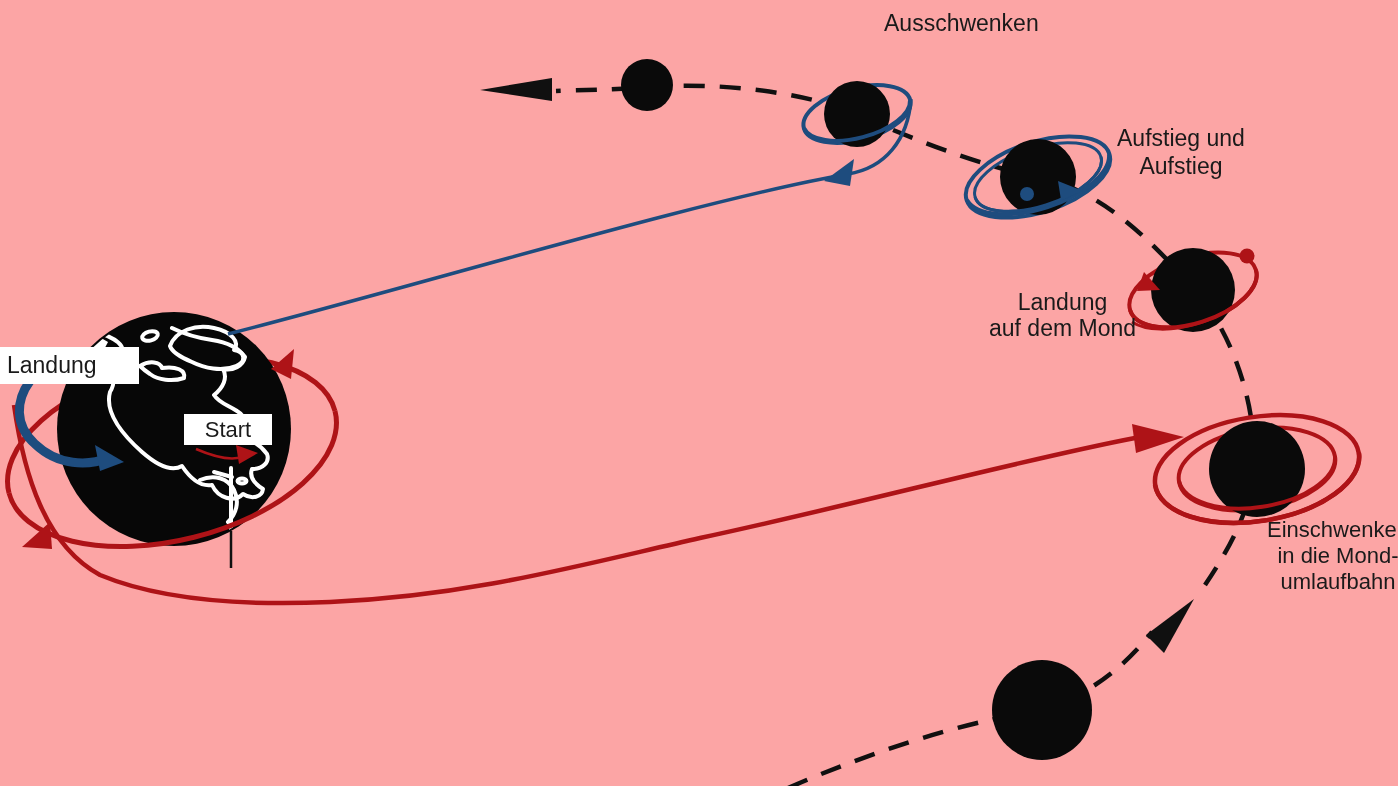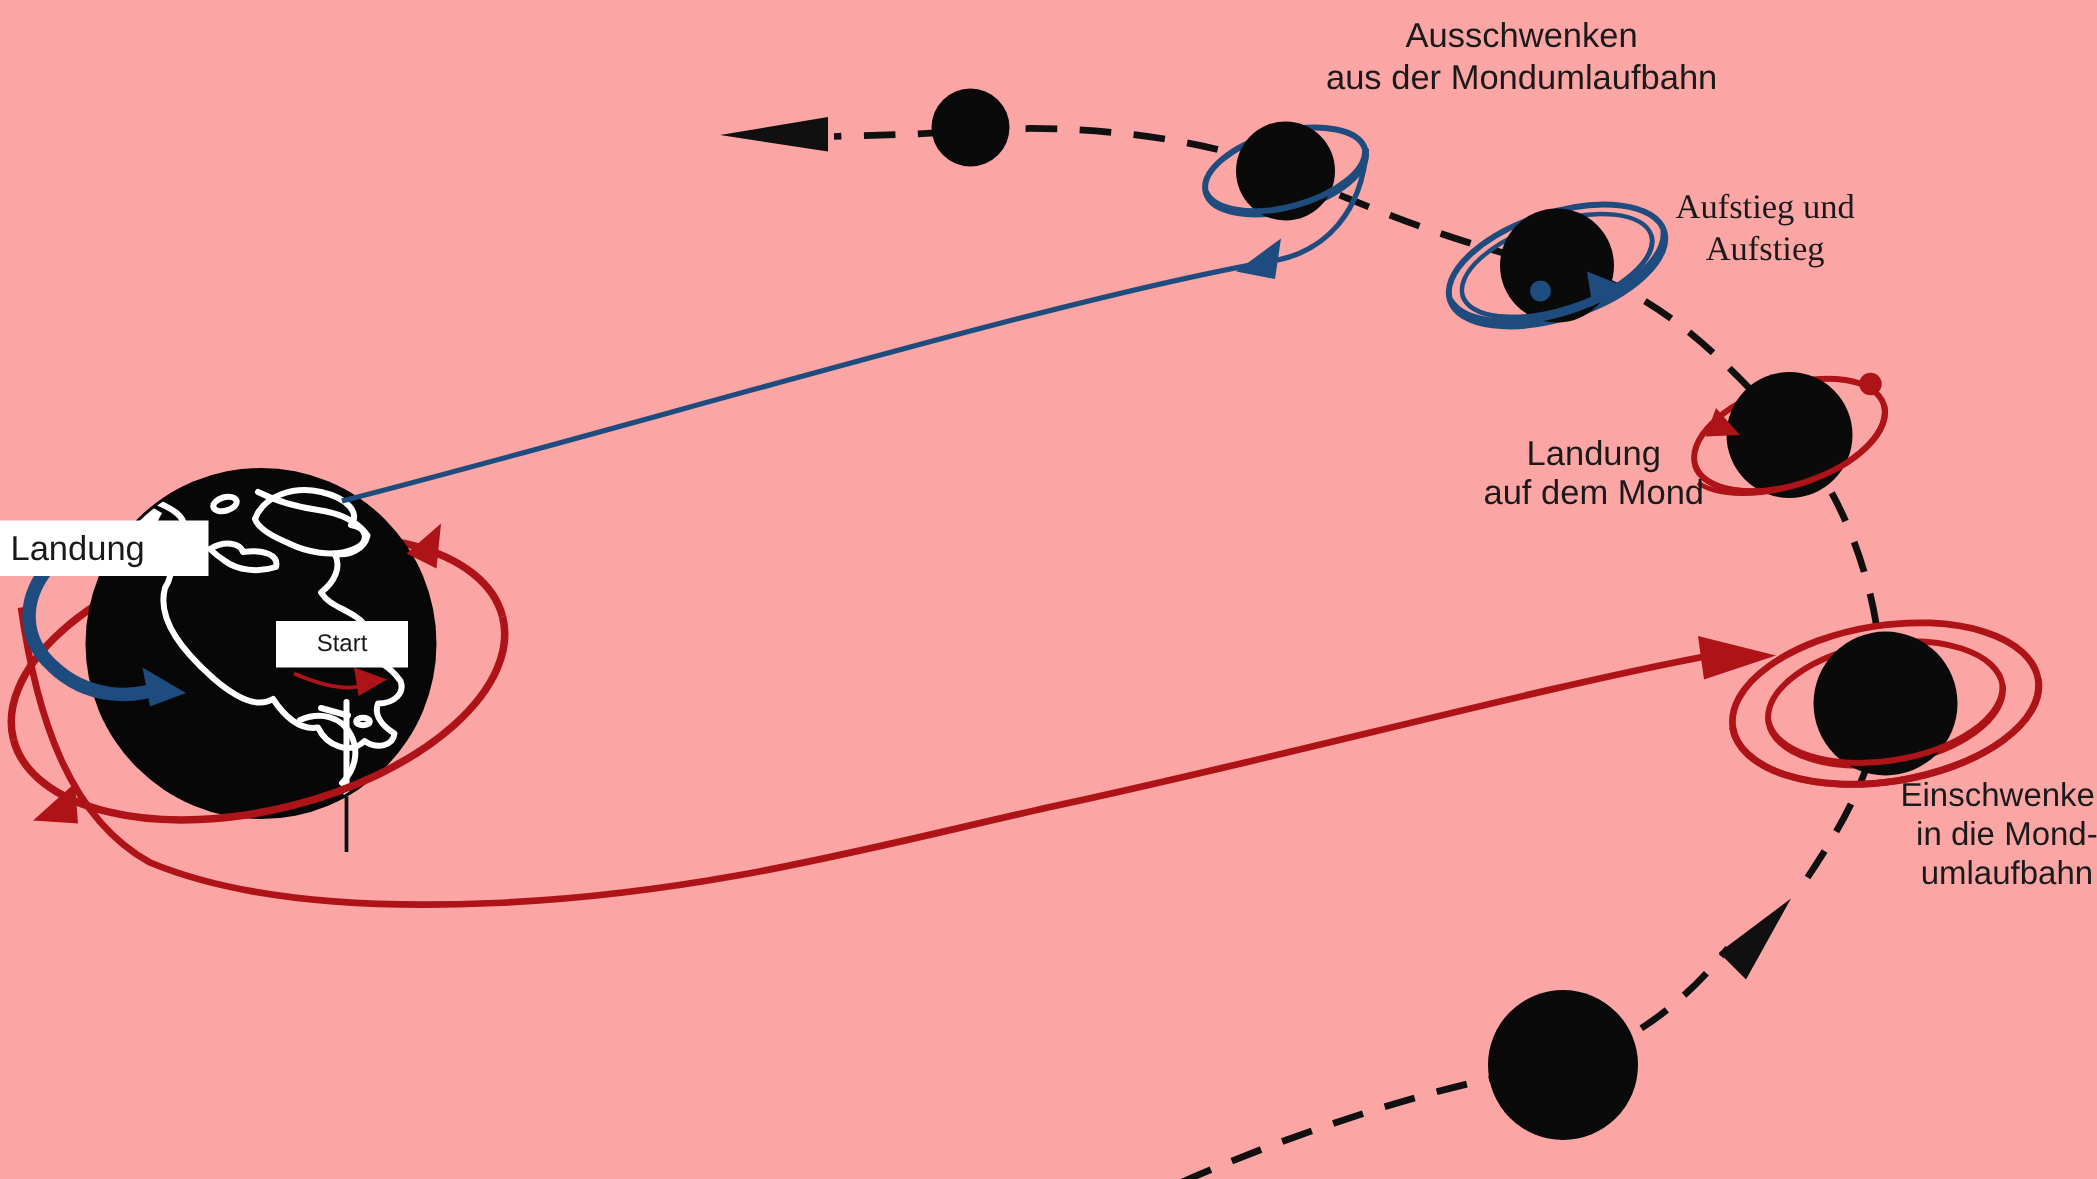--- a/index.html
+++ b/index.html
@@ -21,23 +21,23 @@
   .label{
     position:absolute;color:#1a1a1a;font-size:23px;line-height:28px;
     white-space:nowrap;letter-spacing:0px;
   }
   .label-small{font-size:22px;line-height:26px;}
   .label-box{
     position:absolute;background:#ffffff;color:#1a1a1a;font-size:23px;
     display:flex;align-items:center;
   }
   #landung-box{left:0px;top:347px;width:132px;height:37px;padding-left:7px;}
-  #start-box{left:184px;top:414px;width:88px;height:31px;justify-content:center;font-size:16px;}
+  #start-box{left:184px;top:414px;width:88px;height:31px;justify-content:center;font-size:22px;}
   #label-ausschwenken{left:884px;top:9px;}
-  #label-aufstieg{left:1117px;top:124px;font-family:Liberation Serif, serif;}
+  #label-aufstieg{left:1117px;top:124px;}
   #label-landung-mond{left:989px;top:289px;line-height:26px;}
   #label-einschwenken{left:1267px;top:517px;}
 </style>
 </head>
 <body>
 
 <div id="stage">
 
   <svg id="art" viewBox="0 0 1398 786">
 
@@ -135,21 +135,20 @@
     <g>
       <path class="stroke-blue" stroke-width="3.5" d="M 911,99 C 908,140 885,168 848,174 C 700,200 420,285 228,334"></path>
       <polygon class="fill-blue" points="824,181 854,159 850,186"></polygon>
       <path class="stroke-blue" stroke-width="9" d="M 30,381 C 16,400 14,425 35,444 C 58,466 88,466 108,458"></path>
       <polygon class="fill-blue" points="124,462 95,445 100,471"></polygon>
     </g>
   </svg>
 
   <div class="label" id="label-ausschwenken">
     <div>Ausschwenken</div>
-    <div>aus der Mondumlaufbahn</div>
   </div>
 
   <div class="label" id="label-aufstieg">
     <div>Aufstieg und</div>
     <div>Aufstieg</div>
   </div>
 
   <div class="label" id="label-landung-mond">
     <div>Landung</div>
     <div>auf dem Mond</div>

